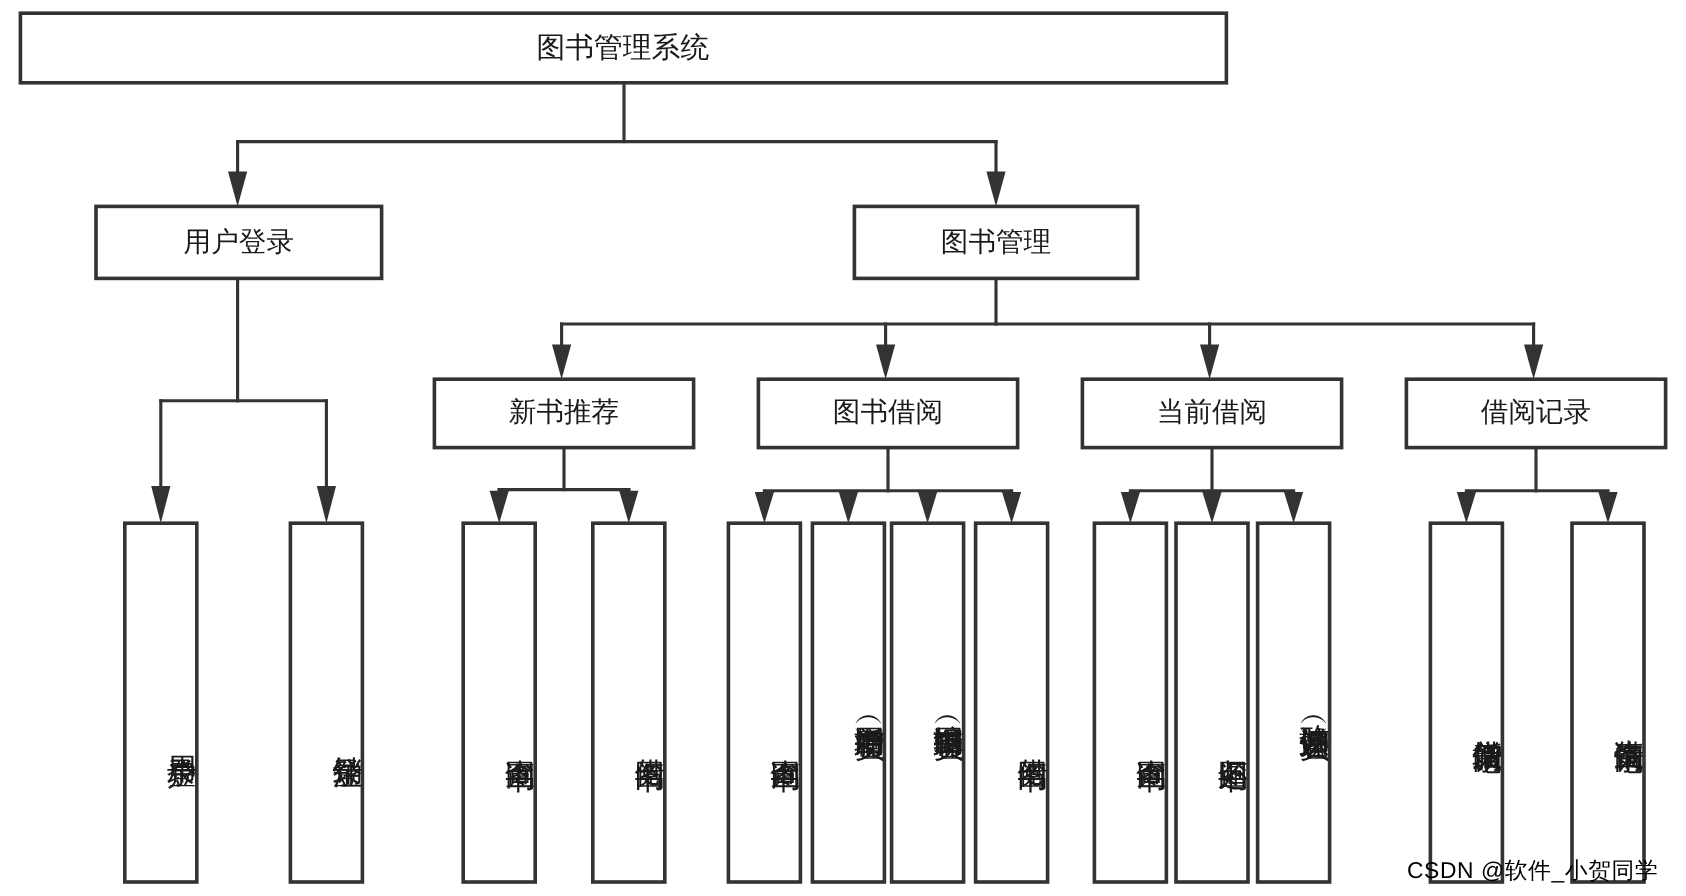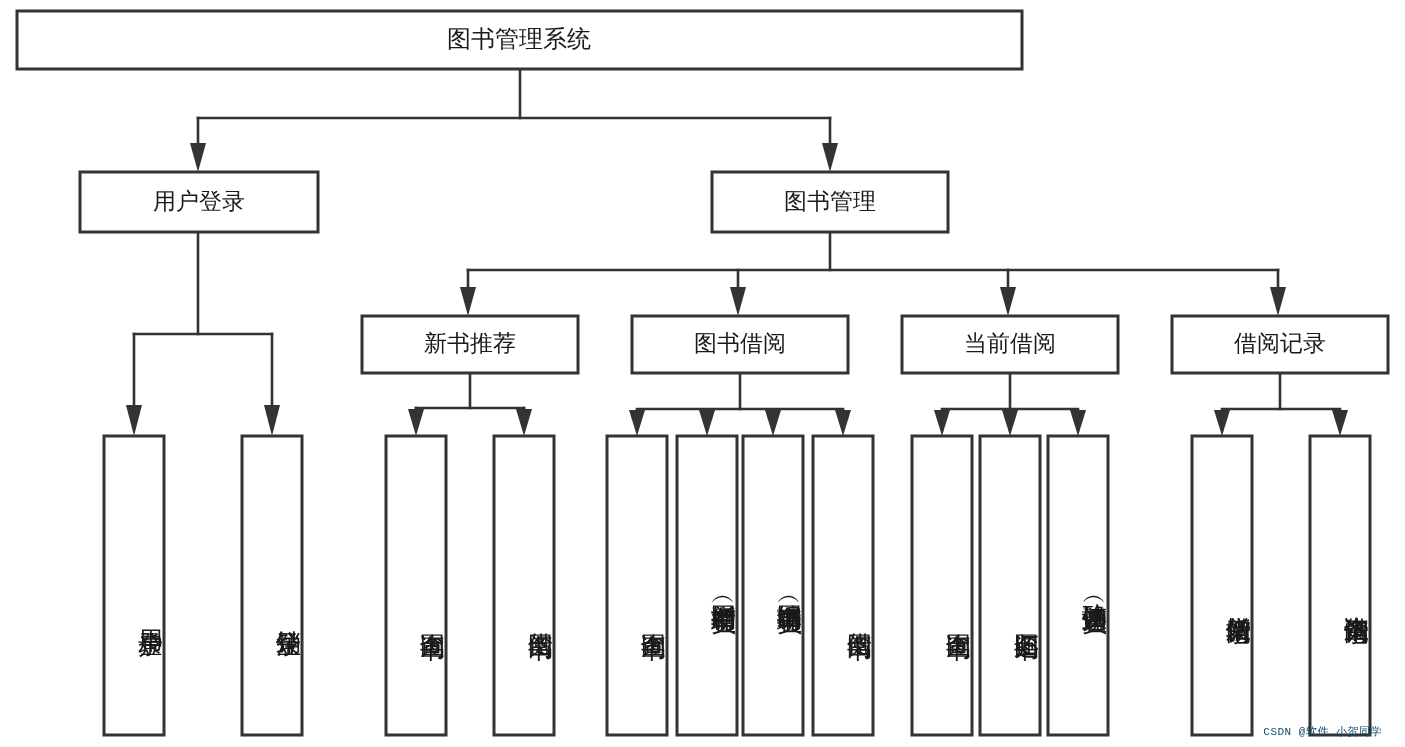--- a/index.html
+++ b/index.html
@@ -64,23 +64,23 @@
     display: flex;
     align-items: flex-start;
     justify-content: center;
     white-space: nowrap;
     pointer-events: none;
   }
   .watermark {
     position: absolute;
     right: 8px;
     bottom: 8px;
-    font-family: Liberation Mono, monospace;
-    font-size: 11px;
-    color: #0c4a6e;
+    font-family: Liberation Sans, sans-serif;
+    font-size: 19px;
+    color: #000000;
     letter-spacing: 0.5px;
     white-space: nowrap;
   }
 </style>
 </head>
 <body>
 
 <div id="diagram-root">
 
   <svg class="flow" viewBox="0 0 1405 747">

